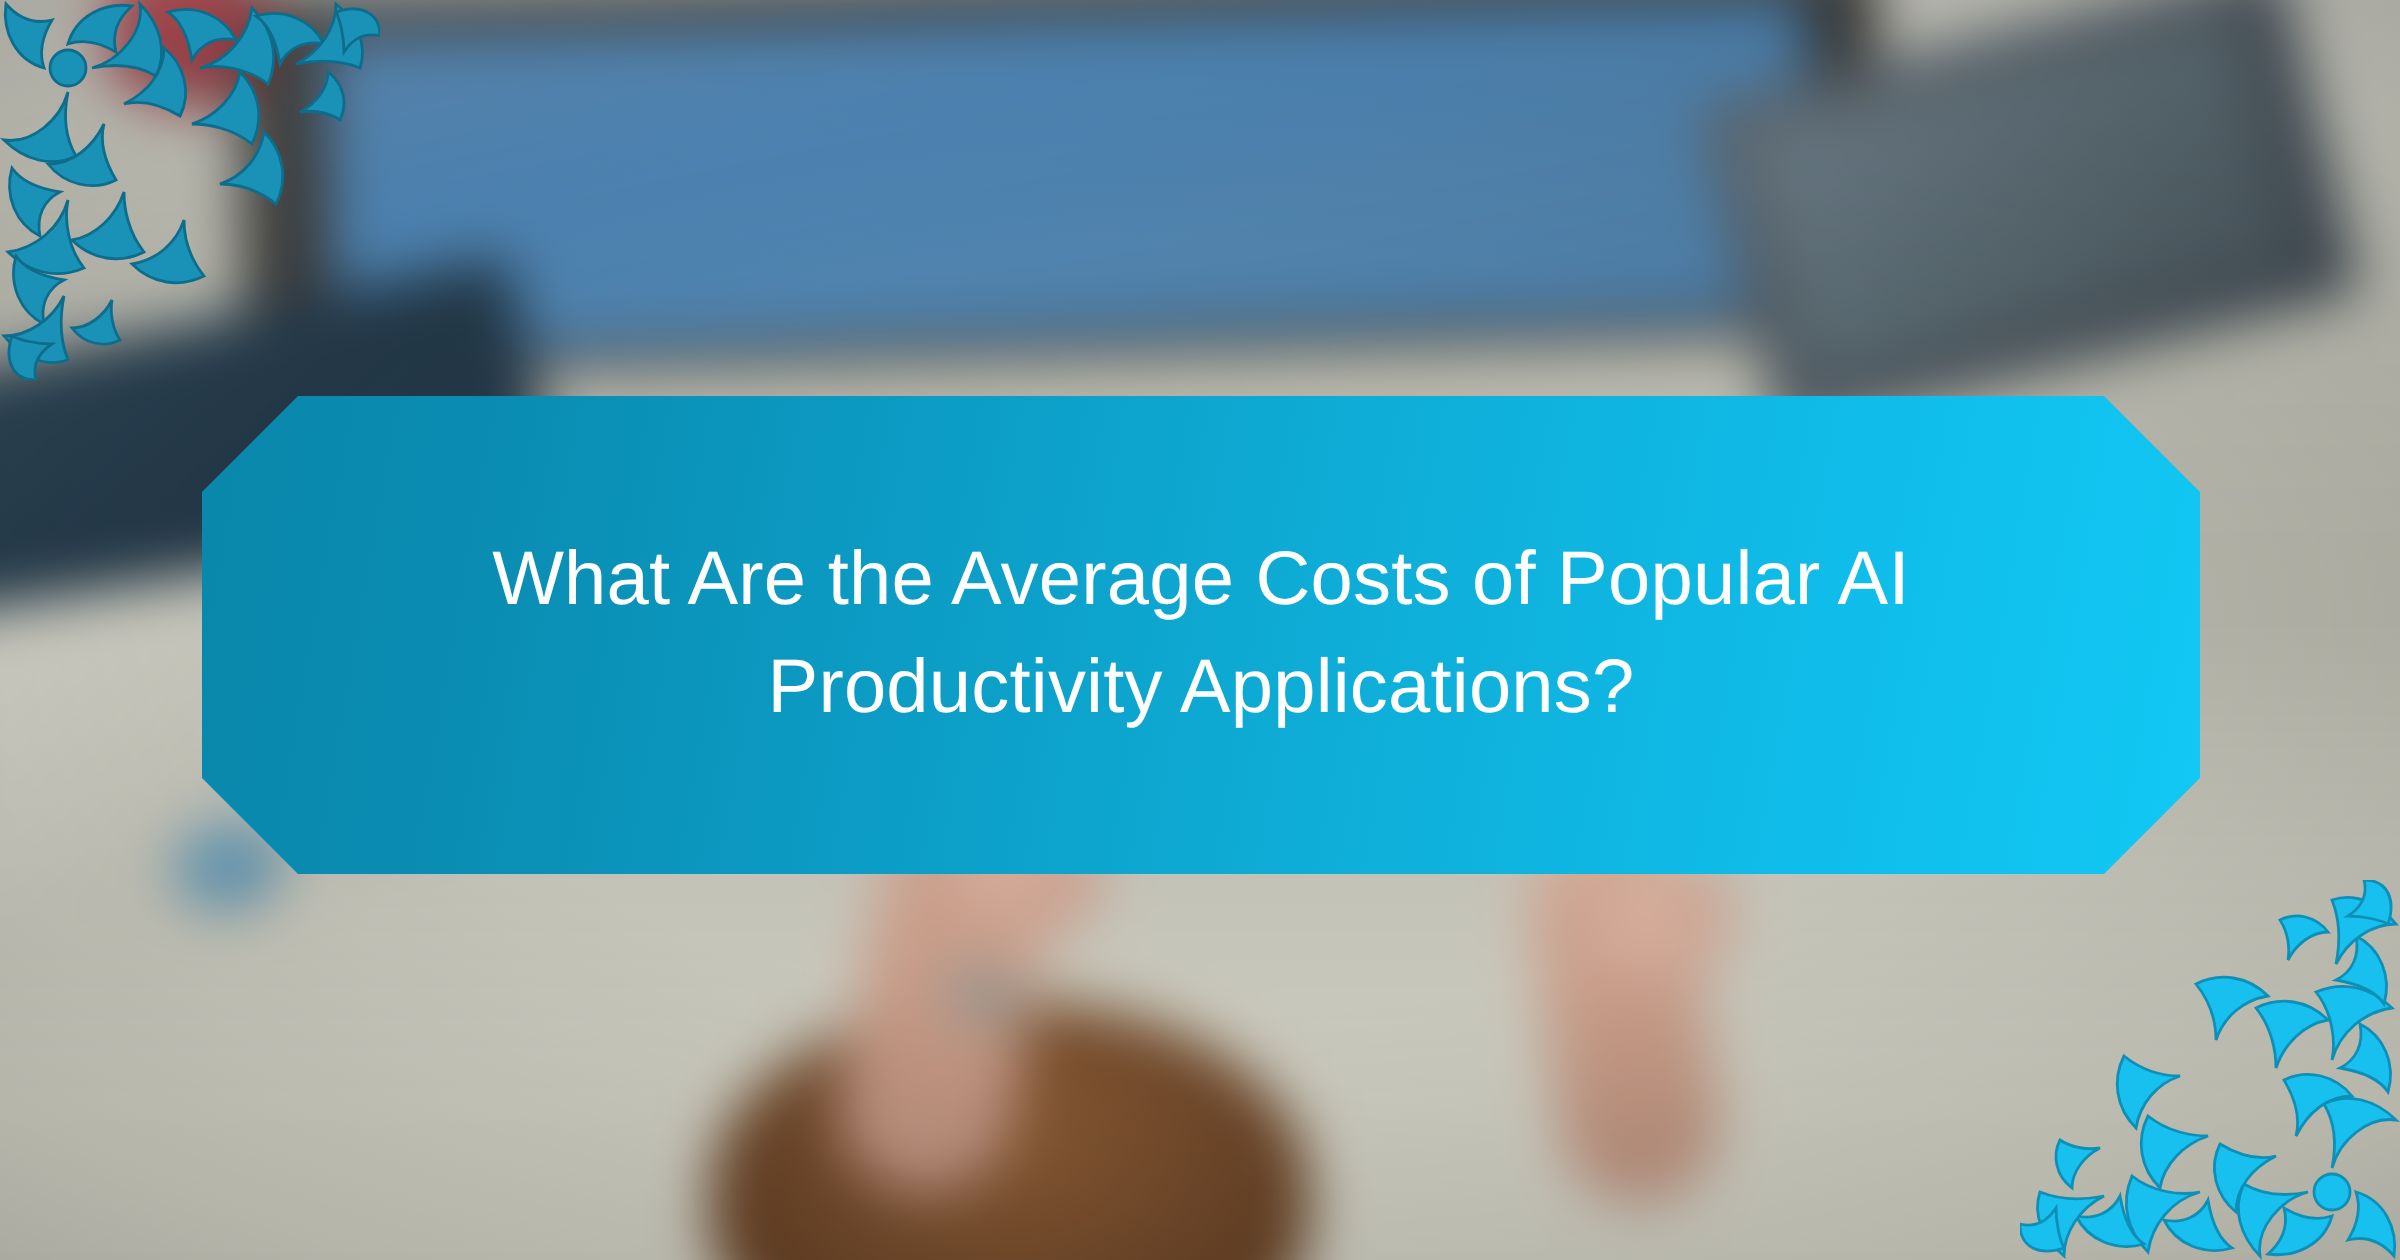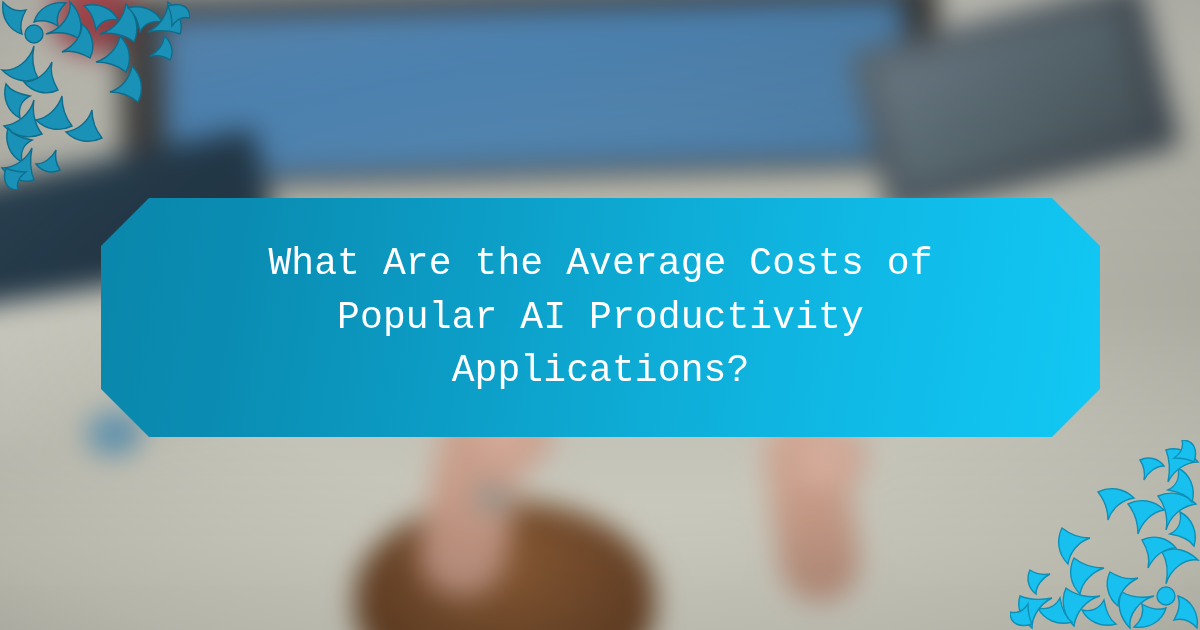--- a/index.html
+++ b/index.html
@@ -256,21 +256,21 @@
     display: flex;
     align-items: center;
     justify-content: center;
     box-sizing: border-box;
     padding: 0 70px;
   }
 
   .title-text {
     margin: 0;
     color: #ffffff;
-    font-family: Liberation Mono, monospace;
+    font-family: Liberation Sans, sans-serif;
     font-size: 38px;
     font-weight: 400;
     line-height: 1.42;
     text-align: center;
     letter-spacing: 0.1px;
     max-width: 800px;
     text-rendering: optimizeLegibility;
   }
 </style>
 </head>

